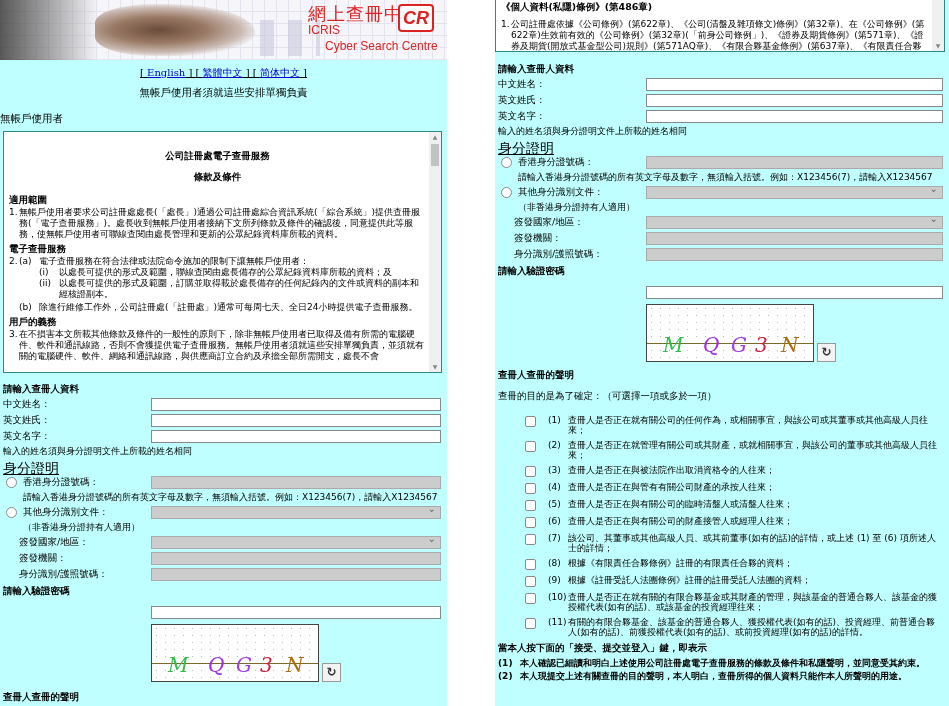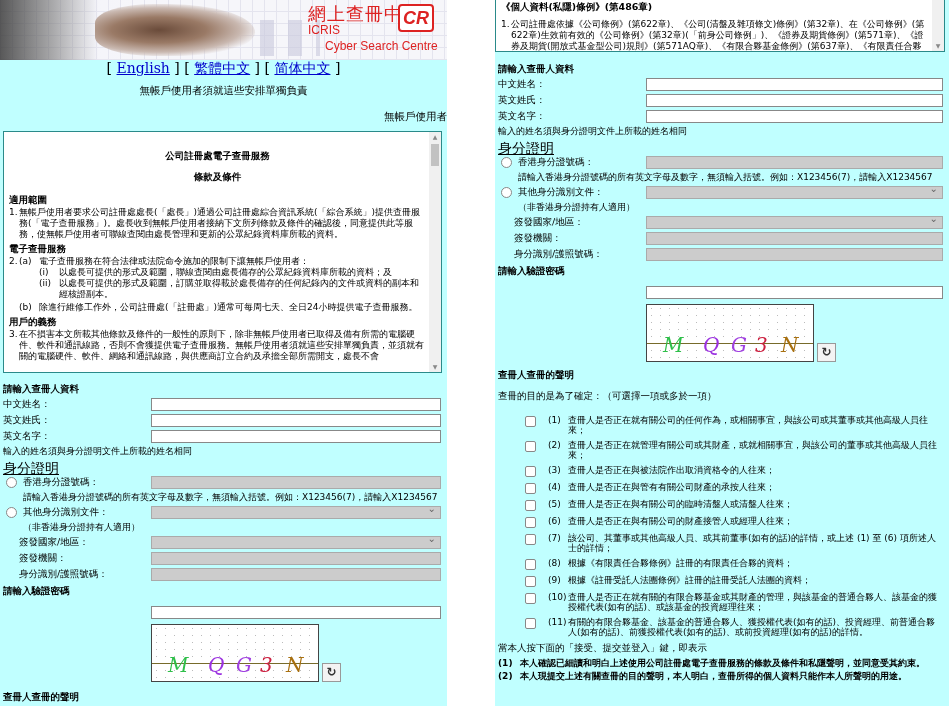--- a/index.html
+++ b/index.html
@@ -29,24 +29,24 @@
     background: repeating-linear-gradient(90deg, #c8c8dc 0 14px, transparent 14px 28px); opacity:.6; }
   .banner .ttl-zh { position:absolute; left:308px; top:2px; font-size:18px; color:#d22; letter-spacing:1px; }
   .banner .ttl-icris { position:absolute; left:308px; top:23px; font-size:12px; color:#d22; font-family:"Liberation Sans", sans-serif; }
   .banner .ttl-en { position:absolute; left:325px; top:39px; font-size:12px; color:#d22; font-family:"Liberation Sans", sans-serif; }
   .banner .cr {
     position:absolute; left:398px; top:4px; width:32px; height:24px; border:2px solid #d22; border-radius:4px;
     color:#d22; font-weight:bold; font-style:italic; font-size:18px; text-align:center; line-height:24px;
     font-family:"Liberation Sans", sans-serif; background:#fff;
   }
 
-  .langbar { text-align:center; font-size:14px; font-family:"DejaVu Serif", serif; }
+  .langbar { text-align:center; margin-top:6px; font-size:10px; font-family:"DejaVu Serif", serif;text-decoration:underline; }
   .langbar a { color:#0000cc; text-decoration:underline; }
   .welcome { text-align:center; margin-top:6px; font-size:10.5px; }
-  .usertype { text-align:right; margin-top:12px; font-size:10.5px; }
+  .usertype { text-align:left; margin-top:12px; font-size:10.5px; }
 
   .terms {
     position:absolute; background:#fff; border:1px solid #2a8a8a; overflow:hidden;
   }
   #left .terms { left:3px; top:131px; width:437px; height:240px; }
   #right .terms { left:0px; top:-2px; width:448px; height:52px; }
   .terms .inner { position:absolute; left:5px; right:15px; top:0; }
   .terms .sbar { position:absolute; right:0; top:0; bottom:0; width:12px; background:#f0f0f0; }
   .terms .sbar .up, .terms .sbar .down { position:absolute; left:0; width:12px; height:10px; font-size:6px; color:#888; text-align:center; line-height:10px; }
   .terms .sbar .up { top:0; } .terms .sbar .down { bottom:0; }
@@ -89,21 +89,21 @@
   .captcha .ch { position:absolute; top:28px; font-size:20px; font-style:italic; font-family:"DejaVu Serif", serif; }
   .refresh { width:17px; height:17px; border:1px solid #999; background:#f3f3f3; margin-left:3px; text-align:center; line-height:17px; font-size:12px; font-weight:bold; color:#333; }
 
   .purpose-title { font-size:9.5px; margin-top:8px; }
   .purpose-list { margin-top:12px; }
   .pitem { display:flex; font-size:9px; line-height:10px; margin-bottom:5px; }
   .pitem .cb { width:9px; height:9px; border:1px solid #888; border-radius:2px; background:#fff; margin-left:27px; margin-top:1px; flex:none; }
   .pitem .num { width:20px; flex:none; margin-left:12px; }
   .pitem .txt { flex:1; padding-right:6px; }
 
-  .decl-title { font-size:9.5px; font-weight:normal; }
+  .decl-title { font-size:9.5px; font-weight:bold; }
   .ditem { display:flex; font-size:9px; font-weight:bold; line-height:10px; margin-top:3px; }
   .ditem .num { width:22px; flex:none; }
   .ditem .txt { flex:1; padding-right:8px; }
 </style>
 </head>
 <body>
 
 <div id="left" class="panel">
   <div class="banner">
     <div class="photo"></div>

